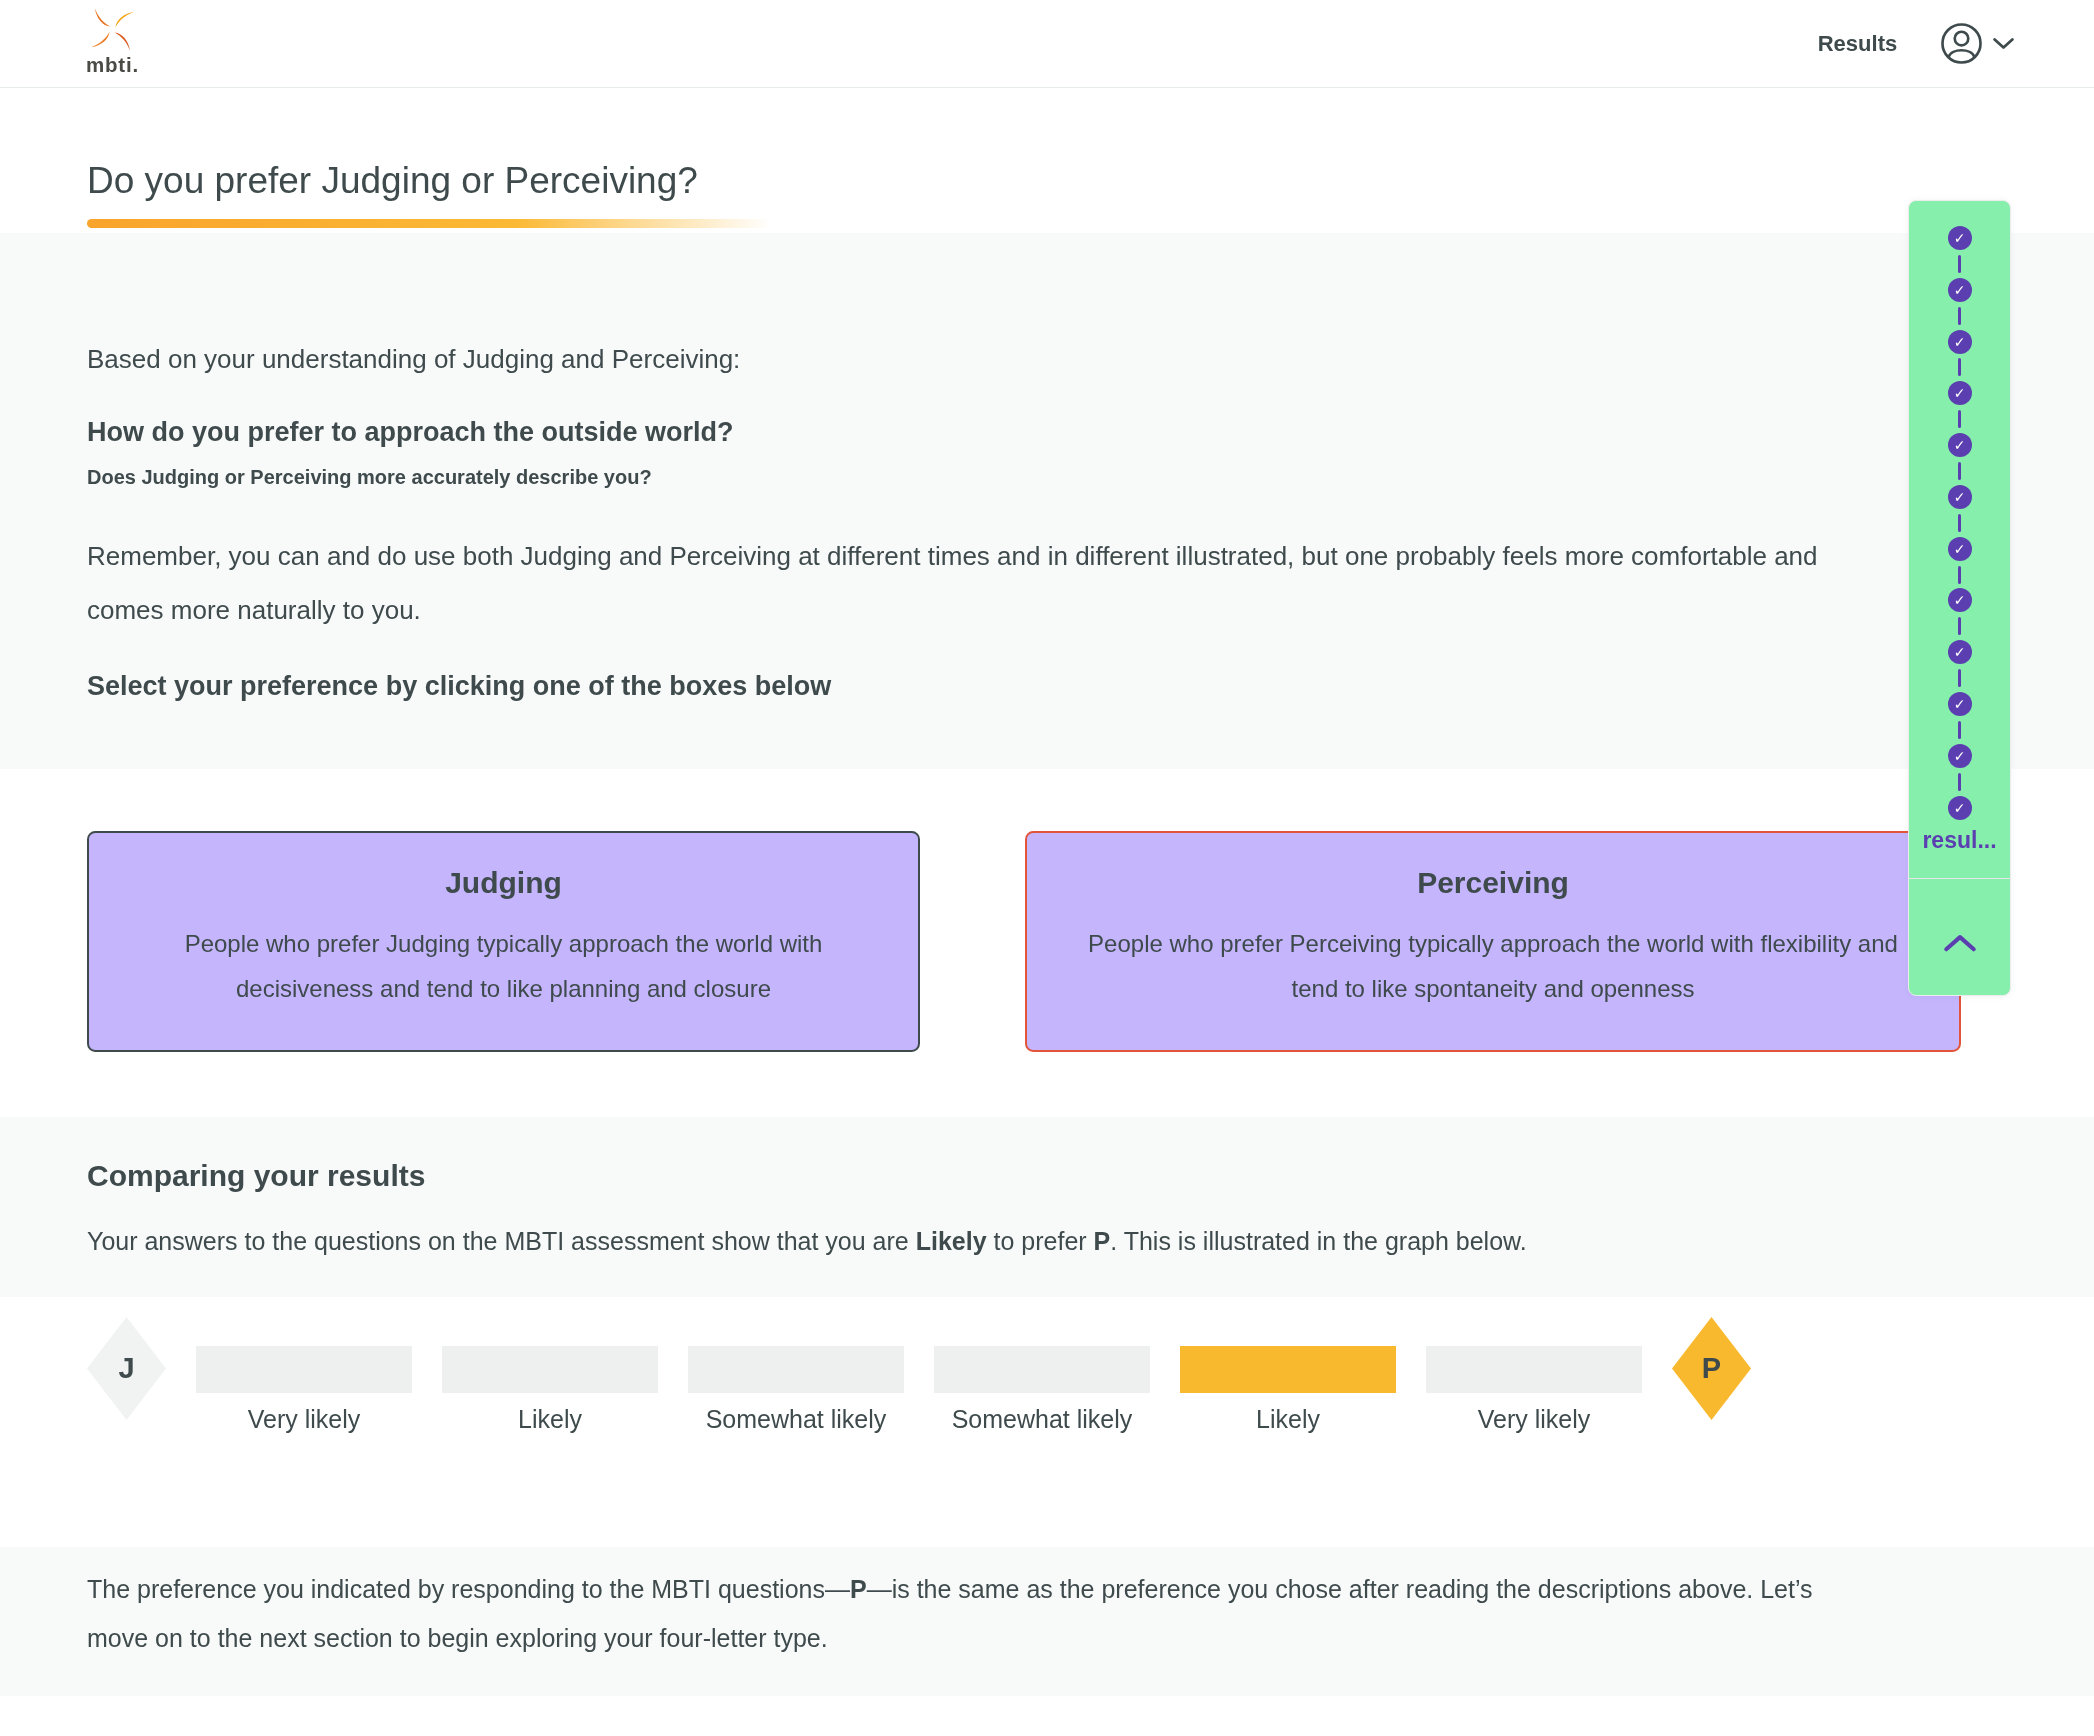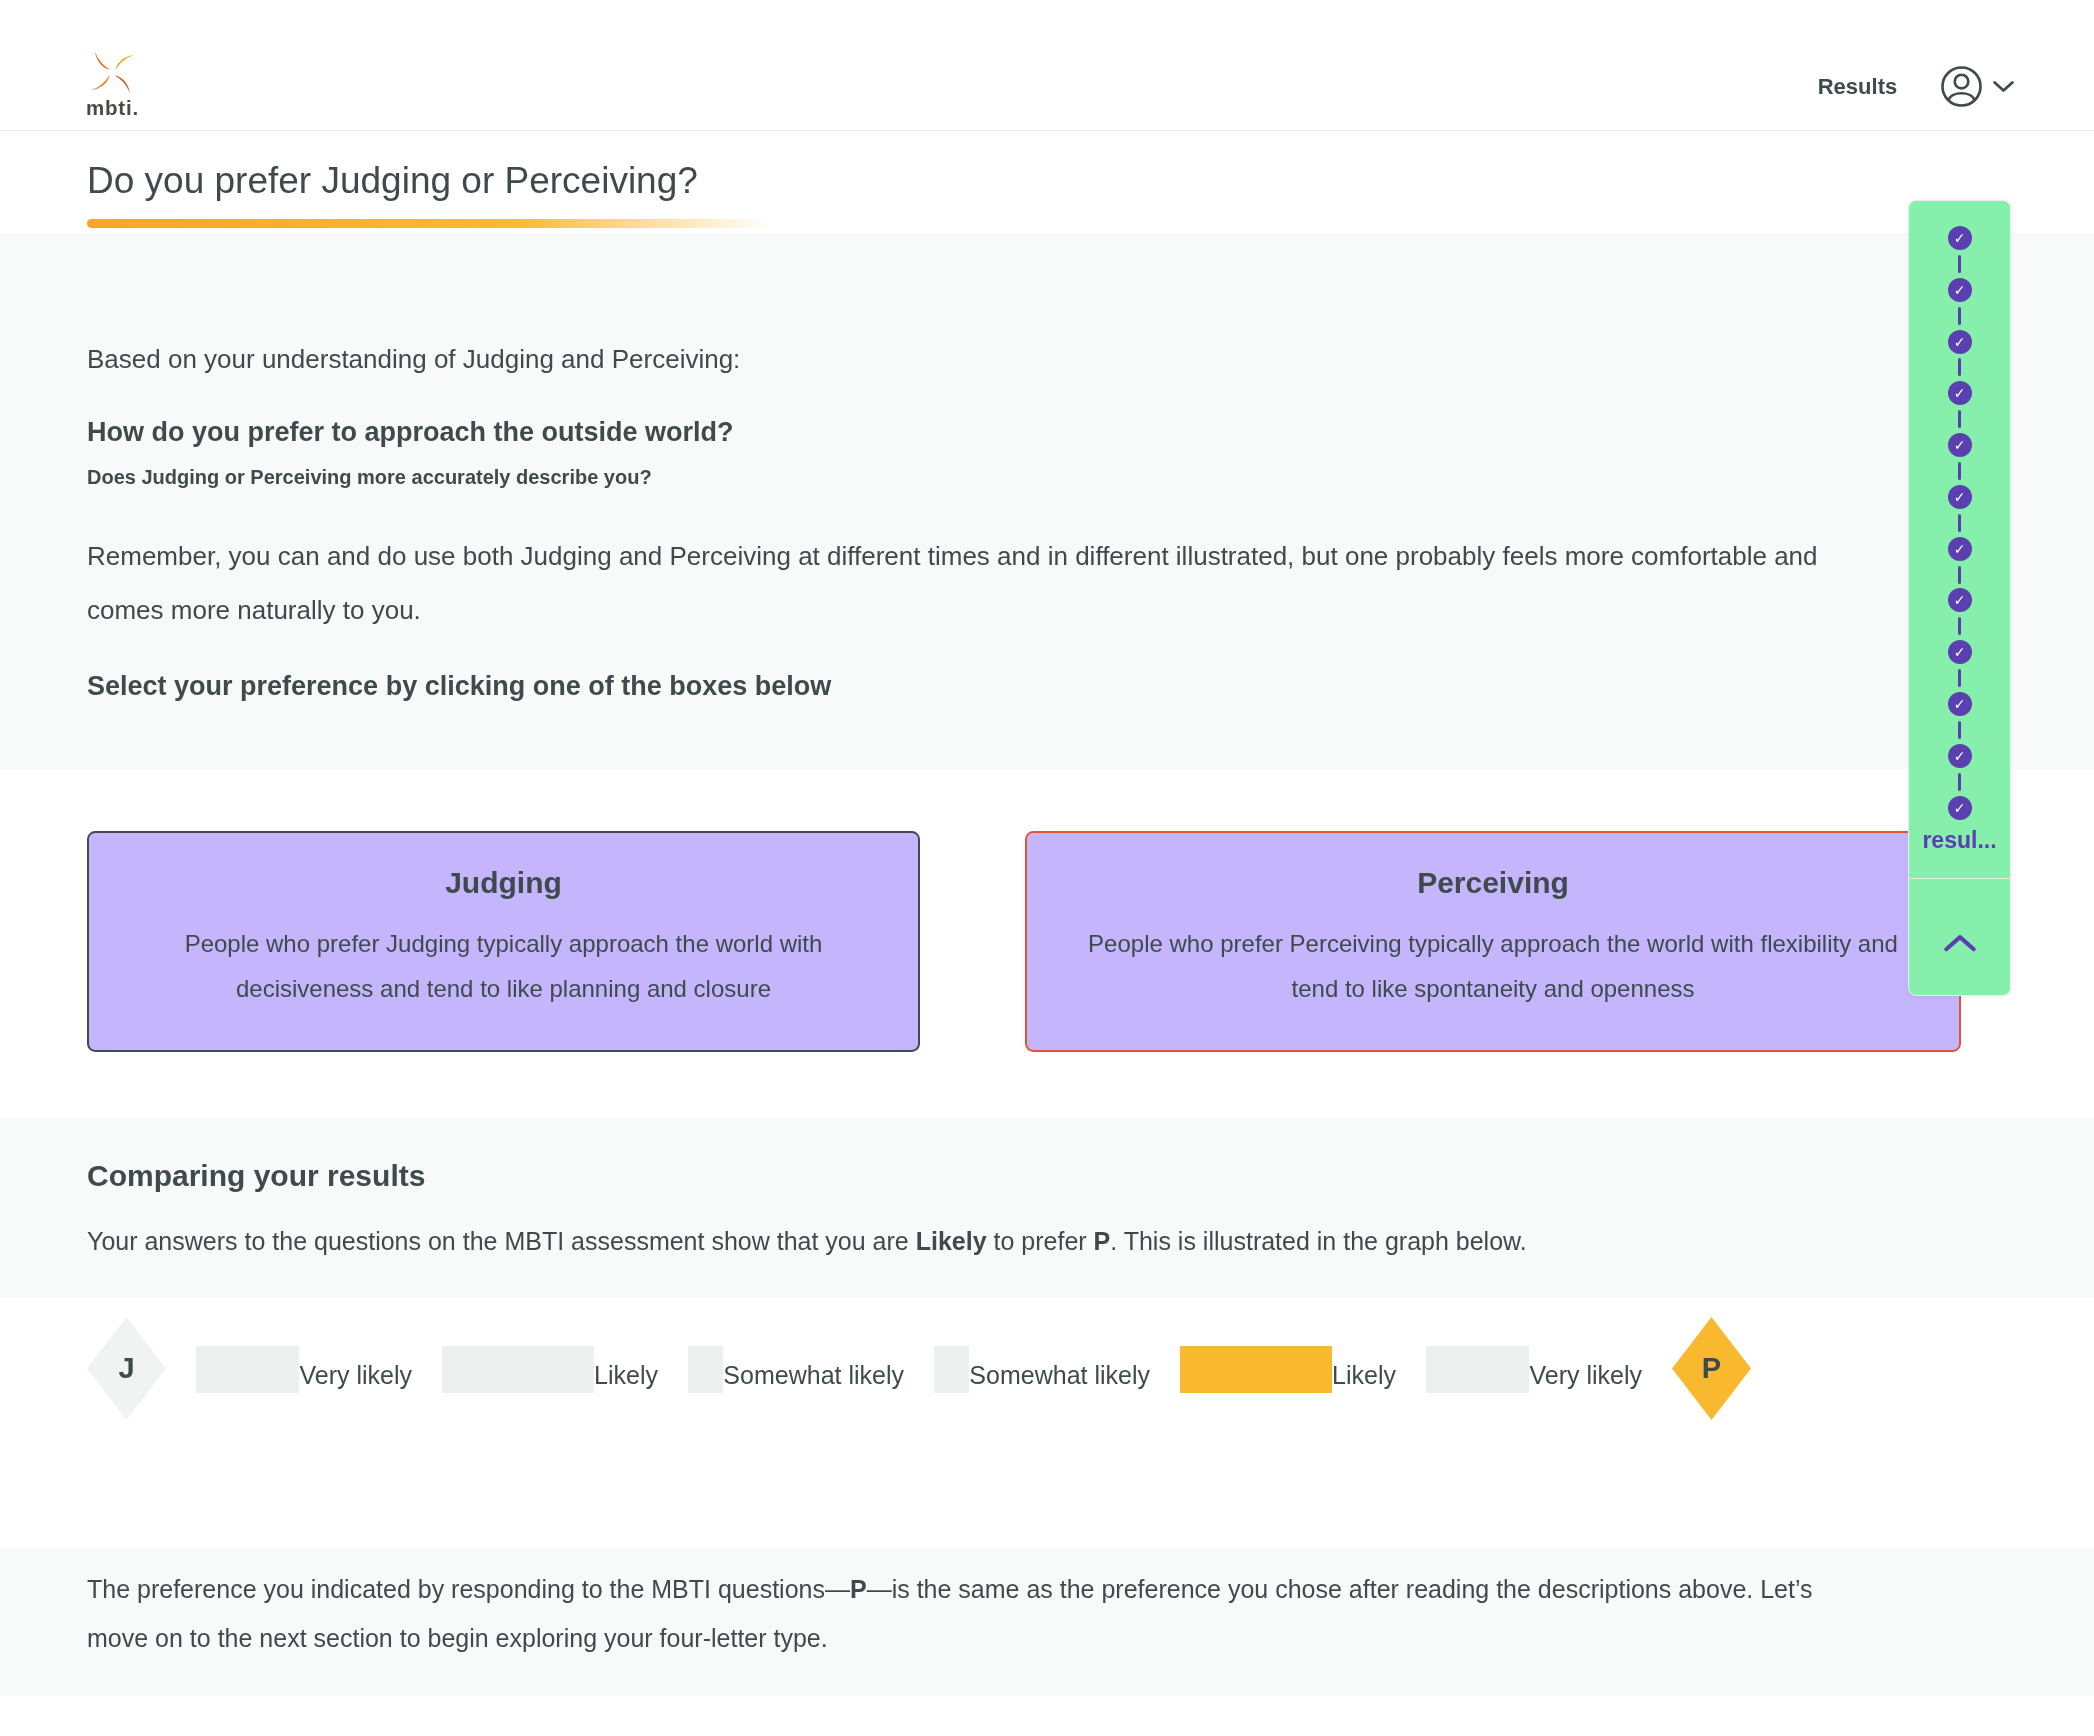--- a/index.html
+++ b/index.html
@@ -1,21 +1,21 @@
 <!DOCTYPE html>
 <html style="font-size:13px"><head>
 <meta charset="utf-8">
 <style>
   html,body{margin:0;padding:0;background:#ffffff;}
   body{width:2095px;height:1736px;position:relative;overflow:hidden;
        font-family:"Liberation Sans","DejaVu Sans",sans-serif;color:#3e4a4c;}
 
   
   #header{position:absolute;top:0;left:0;width:2095px;height:87px;background:#fff;
-          border-bottom:0.8px solid #e7eaea;z-index:5;margin-top:43px;}
+          border-bottom:0.8px solid #e7eaea;z-index:5;}
   #logo{position:absolute;left:82px;top:5.7px;width:61px;text-align:center;cursor:pointer;}
   #logo-text{font-size:20.5px;font-weight:bold;color:#4b4b46;margin-top:-2.5px;letter-spacing:0.8px;}
   #header-title{position:absolute;left:250px;top:50%;transform:translateY(-50%);
                 font-size:34px;color:#3e4a4c;}
   #header-right{position:absolute;right:81px;top:0;height:87px;display:flex;align-items:center;}
   #results-link{font-size:22px;font-weight:bold;color:#3e4a4c;margin-right:43px;cursor:pointer;}
   #profile-group{display:flex;align-items:center;cursor:pointer;}
   #profile-group svg{display:block;}
   #header-caret{margin-left:9.8px;}
 
@@ -54,21 +54,21 @@
   #compare-sentence{position:absolute;left:87px;top:1227px;font-size:25px;}
   .b{font-weight:bold;}
 
   
   #graph{position:absolute;left:87px;top:1317px;display:flex;align-items:flex-start;gap:30px;}
   .diamond{width:79px;height:103px;clip-path:polygon(50% 0,100% 50%,50% 100%,0 50%);
            display:flex;align-items:center;justify-content:center;
            font-weight:bold;font-size:29px;color:#3e4a4c;flex:none;}
   .diamond-j{background:#f1f2f2;}
   .diamond-p{background:#f9b92f;}
-  .seg{margin-top:29px;display:flex;flex-direction:row;align-items:center;width:216px;flex:none;}
+  .seg{margin-top:29px;display:flex;flex-direction:column;align-items:center;width:216px;flex:none;}
   .seg-bar{width:216px;height:47px;background:#eef0f0;}
   .seg.highlighted .seg-bar{background:#f9b92f;}
   .seg-label{margin-top:11.5px;font-size:25px;color:#3e4a4c;white-space:nowrap;}
 
   
   #footer-text{position:absolute;left:87px;top:1565px;width:1784px;font-size:25px;line-height:49px;}
 
   
   #stepper-panel{position:absolute;left:1908px;top:200px;width:101px;height:794px;background:#86efac;
                  border:0.8px solid #ededed;border-radius:8.2px;box-shadow:0 0.8px 6.5px rgba(0,0,0,0.05);z-index:6;}

